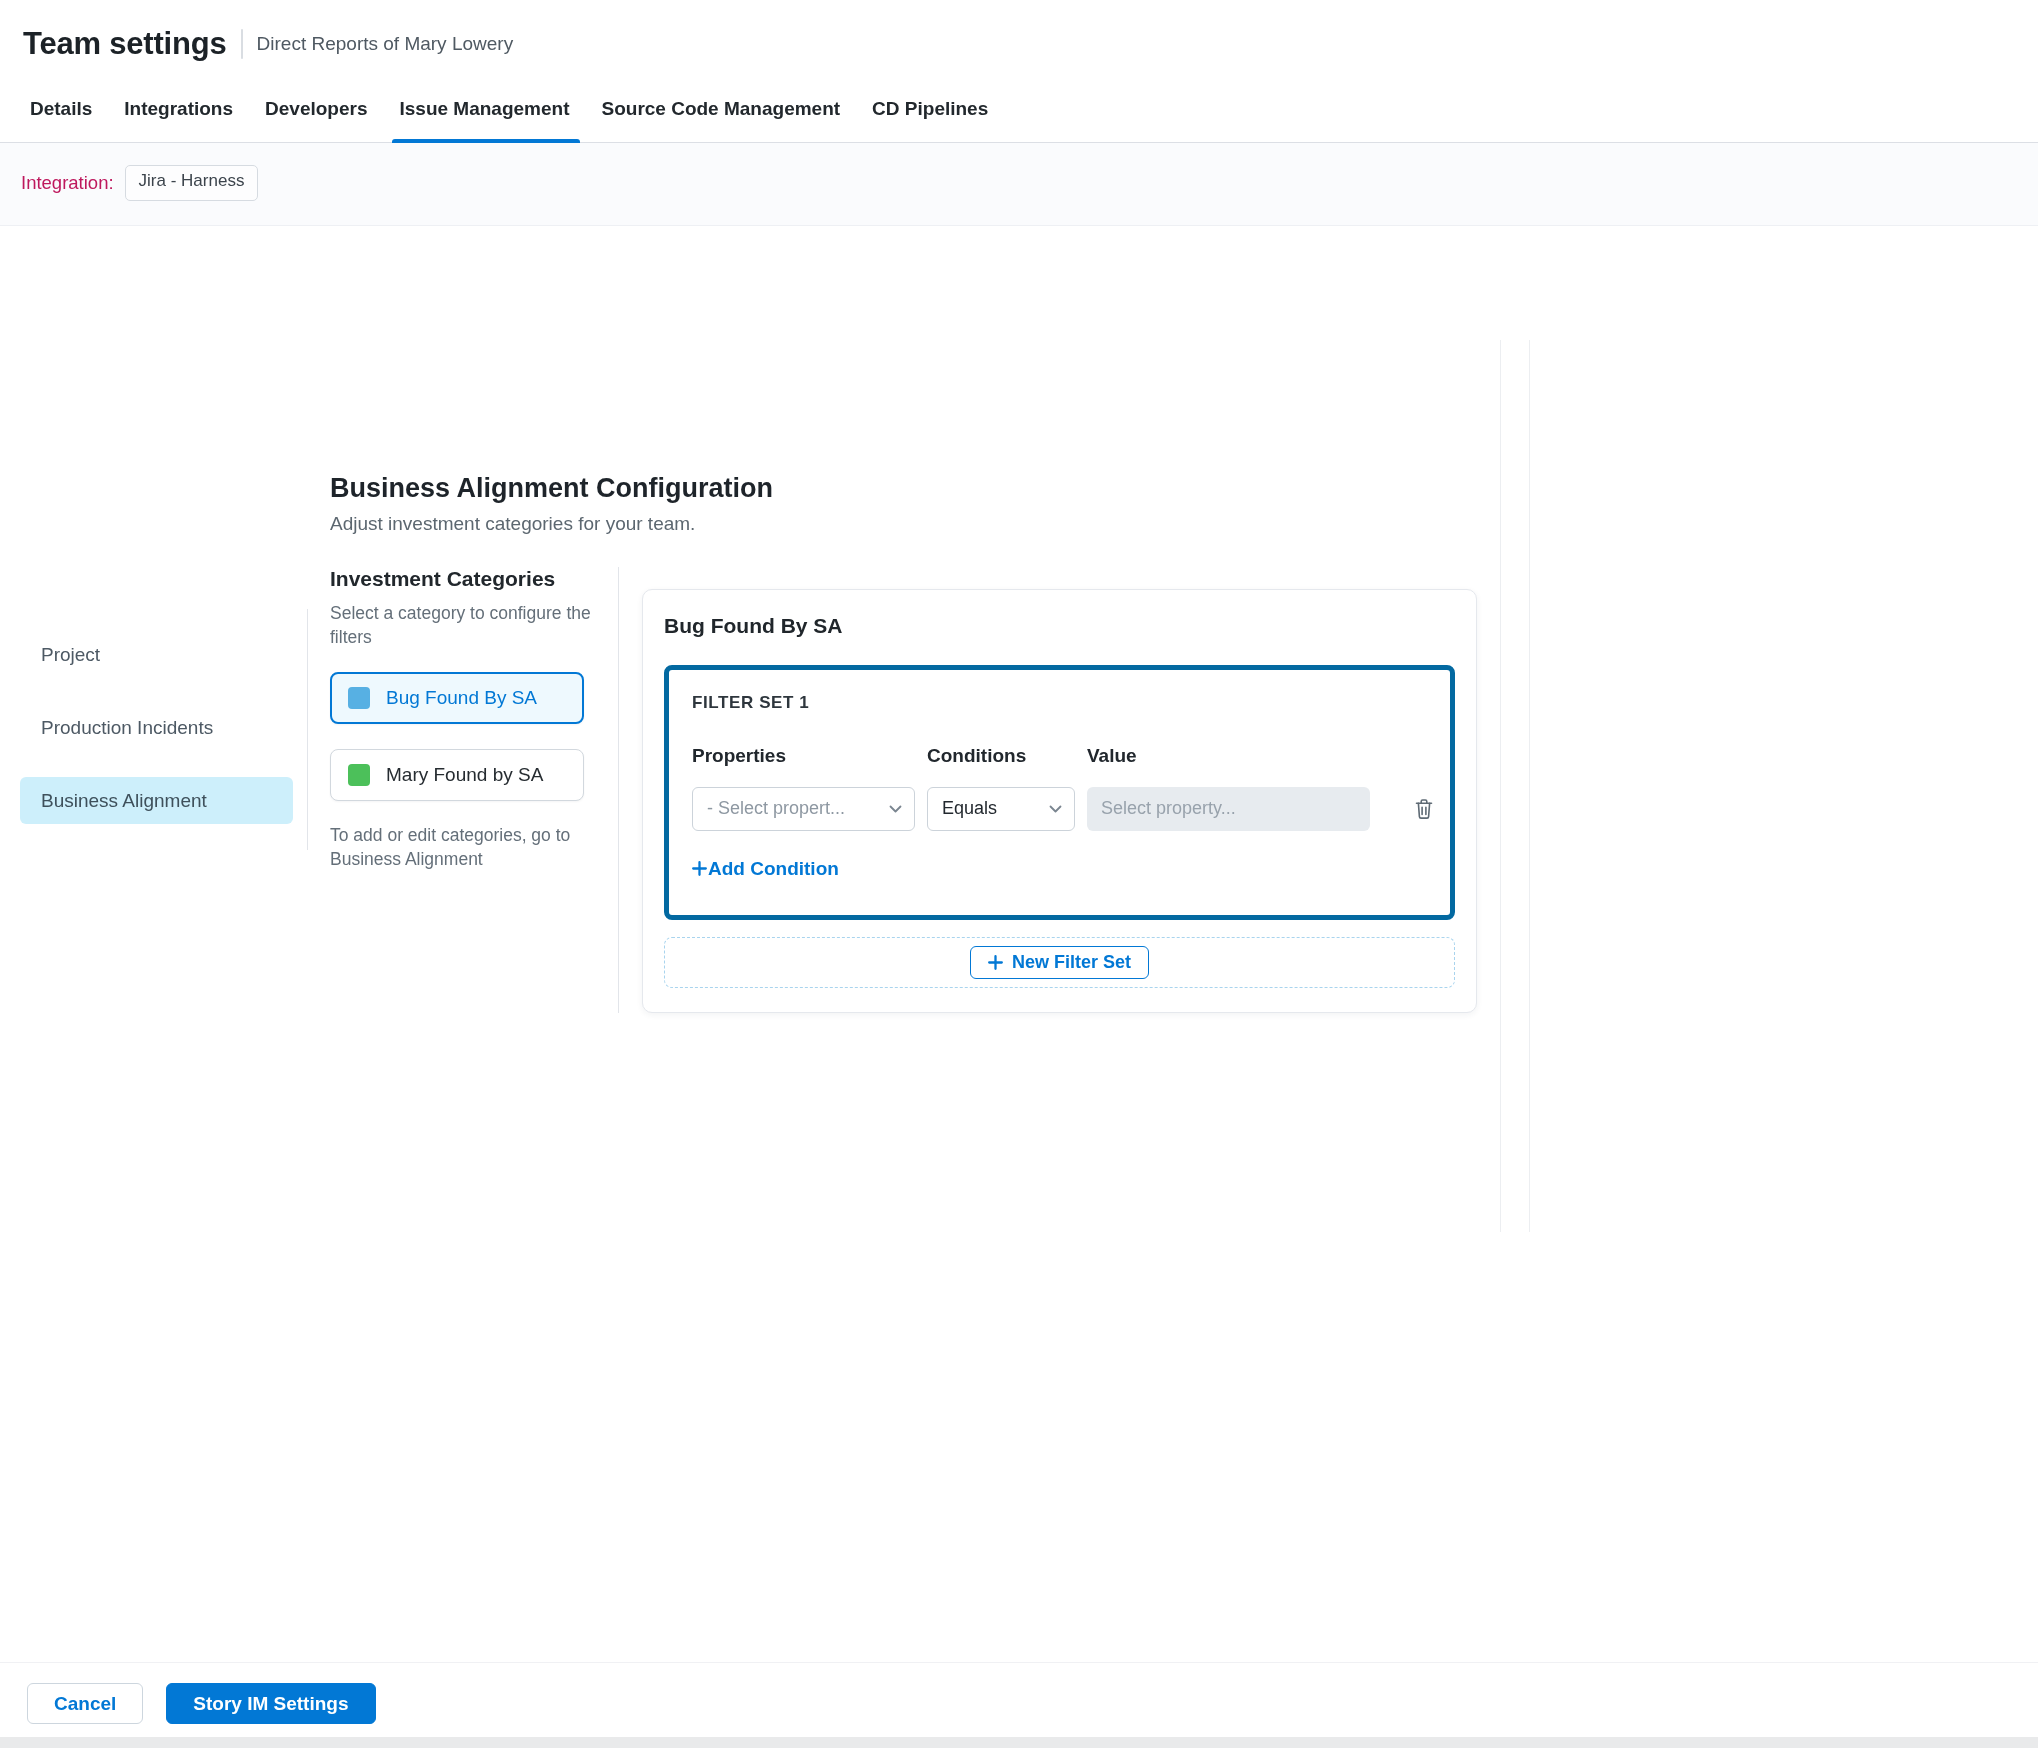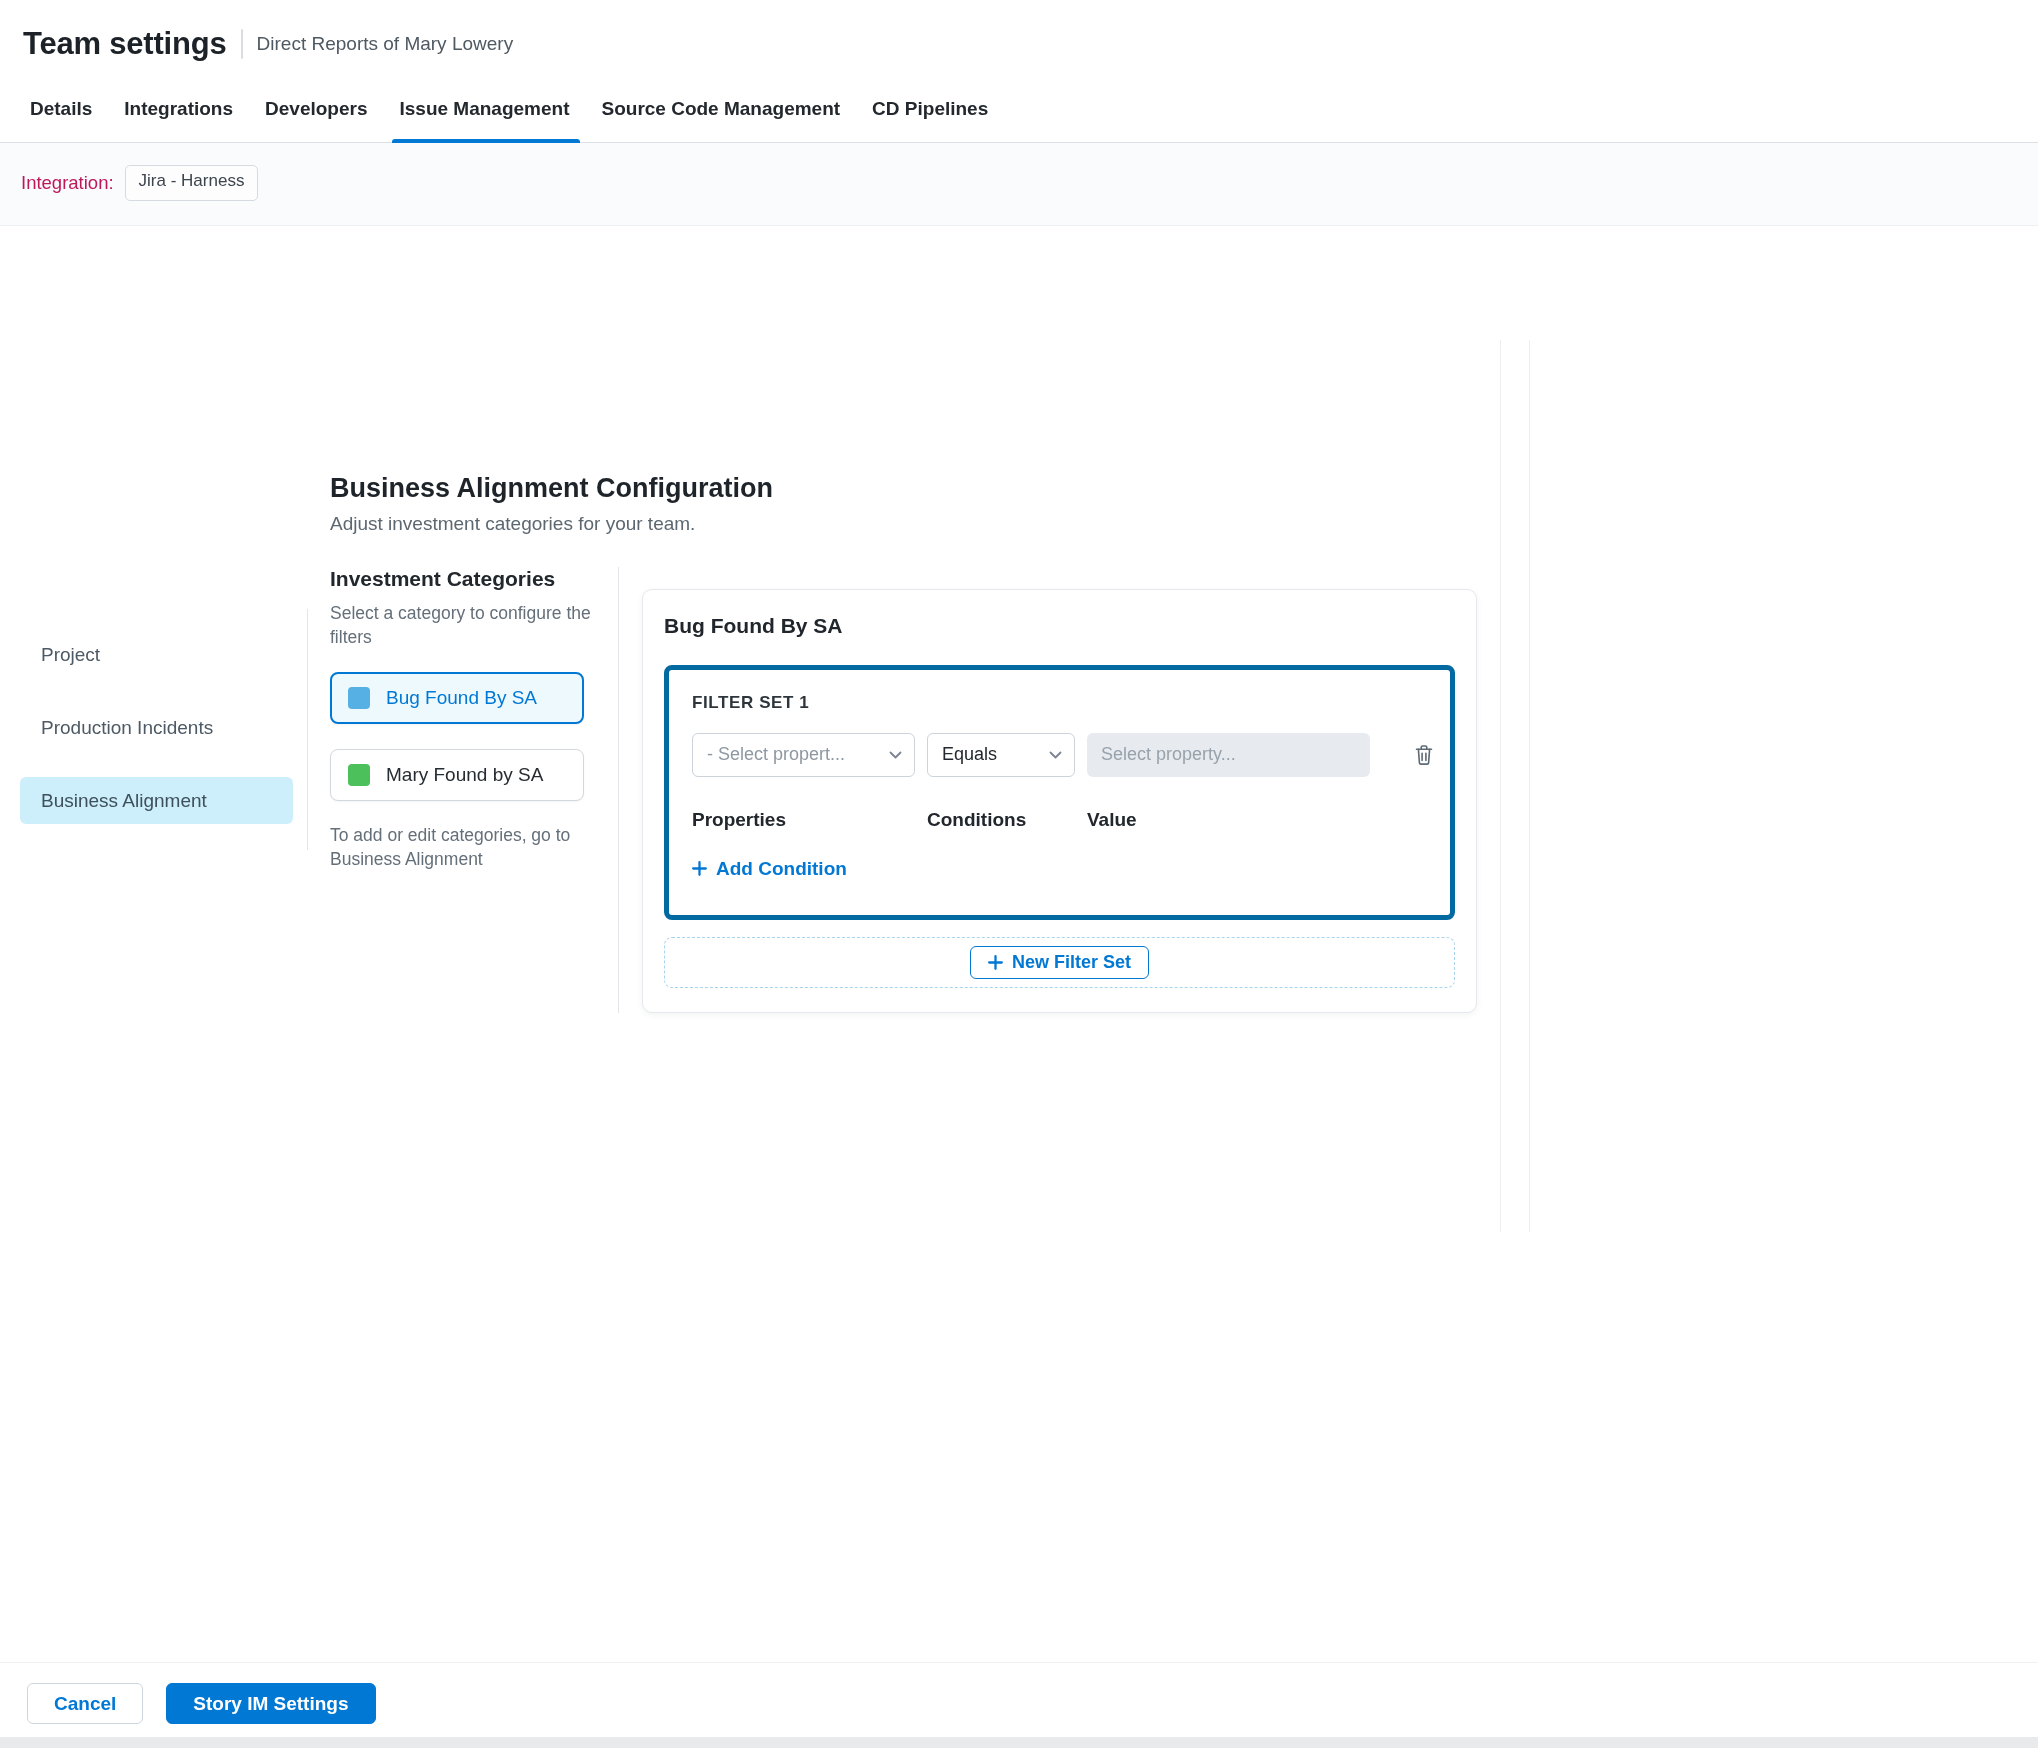--- a/index.html
+++ b/index.html
@@ -62,21 +62,21 @@
   .filter-labels { margin-top:32px; font-size:19px; line-height:22px; font-weight:700; color:#21272d; }
   .filter-controls { margin-top:20px; }
   .select { height:44px; display:flex; align-items:center; justify-content:space-between; gap:8px;
             padding:0 12px 0 14px; border:1px solid #ccd3da; border-radius:6px; background:#fff;
             font-size:18px; color:#22282e; cursor:pointer; }
   .select .muted { color:#8e98a2; overflow:hidden; text-overflow:ellipsis; white-space:nowrap; }
   .value-input { height:44px; width:283px; border:none; border-radius:6px; background:var(--disabled-input-bg,#e7ebef);
                  padding:0 14px; font-size:18px; color:#69737d; }
   .value-input::placeholder { color:#98a2ac; opacity:1; }
   .trash-btn { background:none; border:none; cursor:pointer; margin-left:28px; display:flex; align-items:center; padding:4px; }
-  .add-condition { margin-top:26px; display:inline-flex; align-items:center; gap:9px; background:none; border:none;
+  .add-condition { margin-top:26px; display:inline-flex; align-items:center; gap:1px; background:none; border:none;
                    color:var(--accent,#0278d5); font-size:19px; line-height:24px; font-weight:700; cursor:pointer; }
   .new-filter-set-zone { margin-top:17px; height:51px; border:1px dashed var(--dashed-border,#a9d4ee); border-radius:8px;
                          display:flex; align-items:center; justify-content:center; }
   .new-filter-set-btn { display:inline-flex; align-items:center; gap:9px; height:33px; padding:0 17px; background:#fff;
                         border:1px solid var(--accent,#0278d5); border-radius:6px; color:var(--accent,#0278d5);
                         font-size:18px; font-weight:700; cursor:pointer; }
 
   .scroll-track { position:absolute; left:1500px; top:114px; height:892px; width:30px;
                   border-left:1px solid #eceef1; border-right:1px solid #eceef1; }
 
@@ -142,20 +142,27 @@
           </div>
           <div class="cat-footnote">To add or edit categories, go to Business Alignment</div>
         </div>
 
         <div class="filter-col">
           <section class="filter-card">
             <h3 class="filter-card-title">Bug Found By SA</h3>
 
             <div class="filter-set">
               <div class="filter-set-title">FILTER SET 1</div>
+
+              <div class="filter-grid filter-labels">
+                <span>Properties</span>
+                <span>Conditions</span>
+                <span>Value</span>
+                <span></span>
+              </div>
 
               <div class="filter-grid filter-controls">
                 <div class="select">
                   <span class="muted">- Select propert...</span>
                   <svg width="13" height="8" viewBox="0 0 13 8">
                       <path d="M1.5 1.5l5 5 5-5" fill="none" stroke="#7a8590" stroke-width="1.8" stroke-linecap="round" stroke-linejoin="round"></path>
                     </svg>
                 </div>
                 <div class="select">
                   <span>Equals</span>
@@ -167,27 +174,20 @@
                 <button class="trash-btn">
                   <svg width="20" height="22" viewBox="0 0 20 22" fill="none" stroke="#5e6a74" stroke-width="1.6" stroke-linecap="round">
                     <path d="M2.5 5.2h15"></path>
                     <path d="M7.2 5V3.4A1.4 1.4 0 0 1 8.6 2h2.8a1.4 1.4 0 0 1 1.4 1.4V5"></path>
                     <path d="M4.4 5.4l1 13.2A1.6 1.6 0 0 0 7 20.1h6a1.6 1.6 0 0 0 1.6-1.5l1-13.2"></path>
                     <path d="M8.1 9.3v7.2M11.9 9.3v7.2"></path>
                   </svg>
                 </button>
               </div>
 
-              <div class="filter-grid filter-labels">
-                <span>Properties</span>
-                <span>Conditions</span>
-                <span>Value</span>
-                <span></span>
-              </div>
-
               <button class="add-condition">
                 <svg width="15" height="15" viewBox="0 0 15 15">
                     <path d="M7.5 1.2v12.6M1.2 7.5h12.6" stroke="currentColor" stroke-width="2.3" stroke-linecap="round"></path>
                   </svg>
                 <span>Add Condition</span>
               </button>
             </div>
 
             <div class="new-filter-set-zone">
               <button class="new-filter-set-btn">

